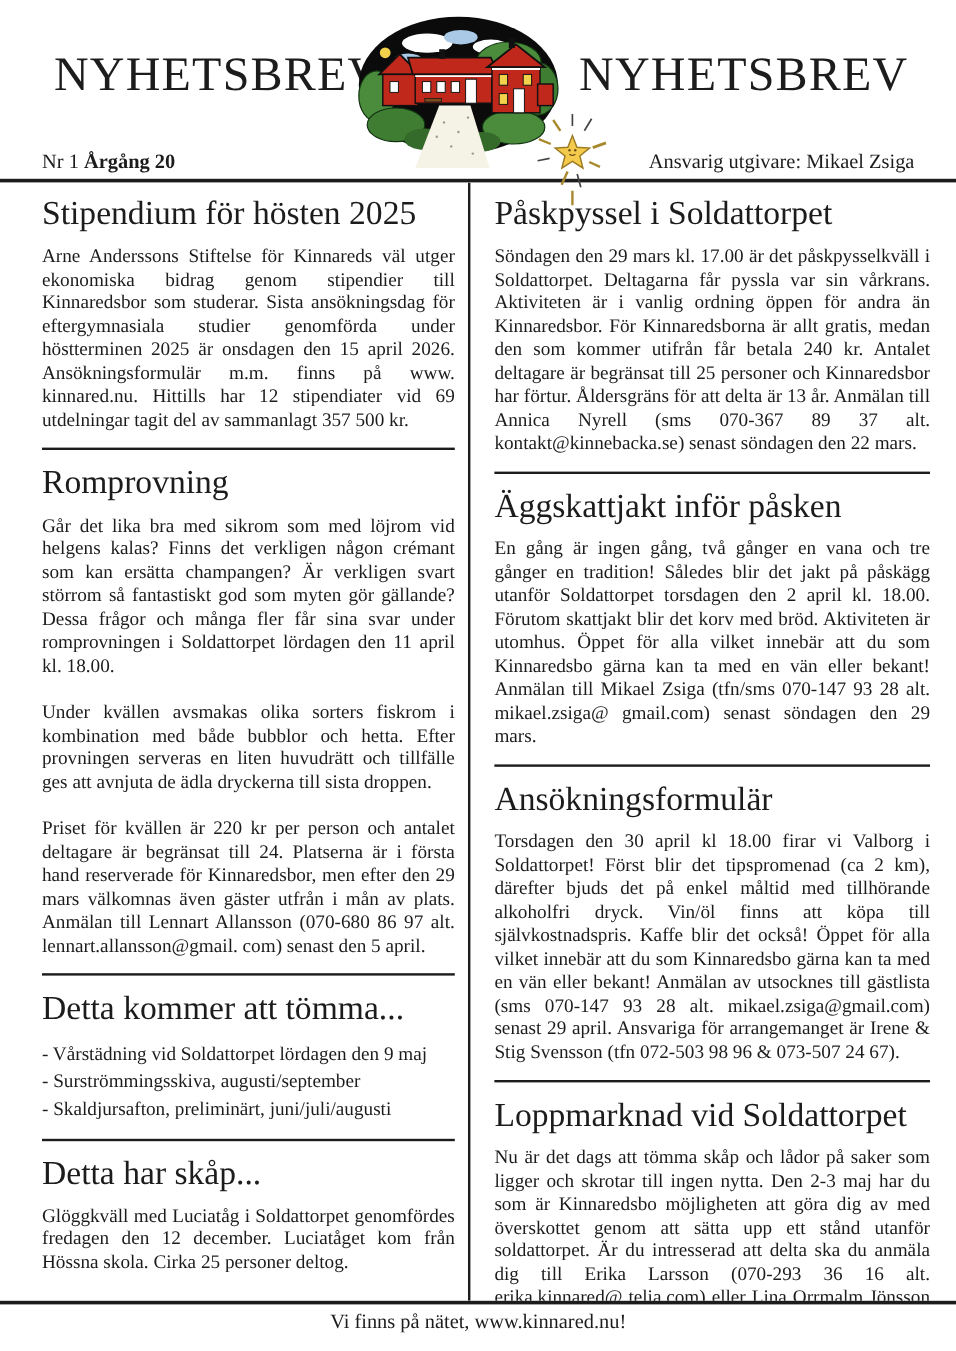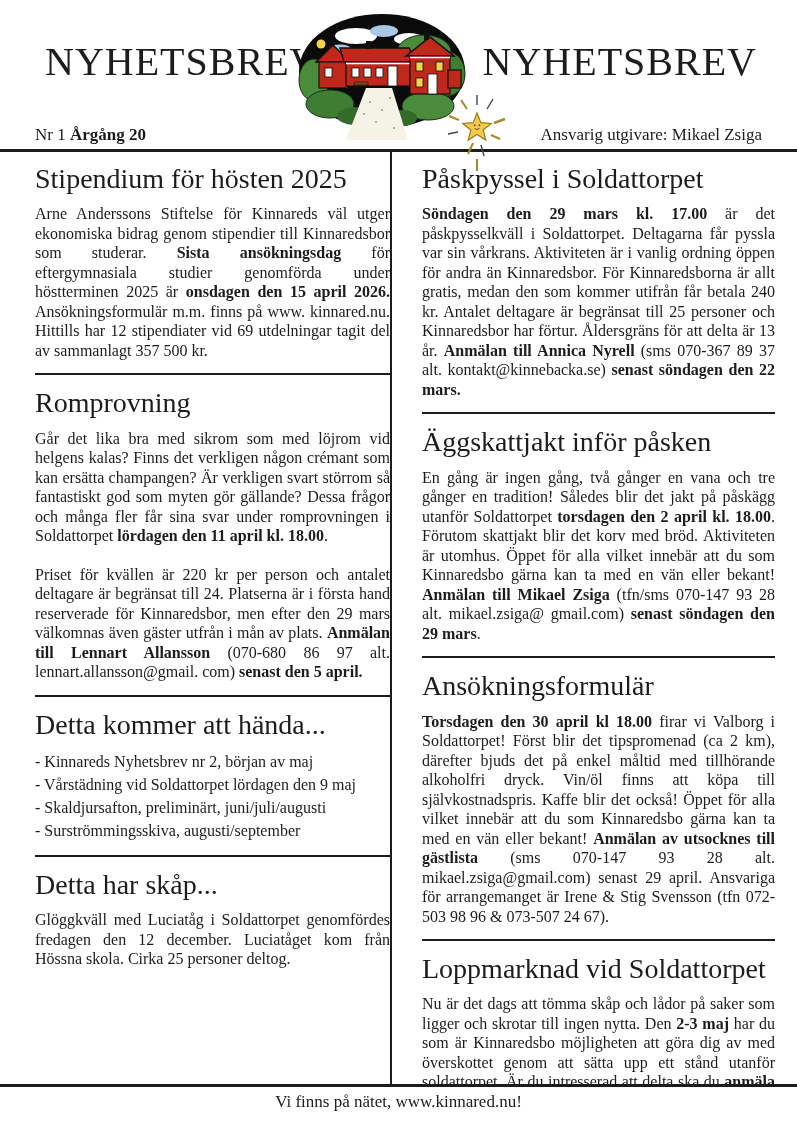--- a/index.html
+++ b/index.html
@@ -22,28 +22,28 @@
   }
   .meta-left{flex:1;text-align:left;}
   .meta-center{flex:0 0 auto;white-space:nowrap;}
   .meta-right{flex:1;text-align:right;}
   
   .content{
     display:flex;height:932px;box-sizing:border-box;
     padding-left:35px;padding-right:22px;overflow:hidden;
   }
   .col{box-sizing:border-box;}
-  .col-left{width:357px;border-right:2px solid #1c1c1c;}
-  .col-right{flex:1;padding-left:30px;}
+  .col-left{width:357px;padding-right:11px;border-right:2px solid #1c1c1c;}
+  .col-right{flex:1;padding-left:20px;}
   .article{padding-top:2px;}
   .article + .article{border-top:2px solid #1c1c1c;margin-top:13px;padding-top:3px;}
   .article-title{font-size:28px;font-weight:normal;margin:9px 0 10px;line-height:1.12;}
   .body-para{font-size:16px;line-height:19.5px;text-align:justify;margin:0 0 19px;}
   .body-para:last-child{margin-bottom:8px;}
-  .body-para b{font-weight:bold;}
+  .body-para b{font-weight:normal;}
   .list{margin:2px 0 12px;}
   .list-item{font-size:16px;line-height:23px;text-align:left;}
   
   .page-footer{
     height:39px;border-top:3px solid #1c1c1c;box-sizing:border-box;
     text-align:center;font-size:17px;padding-top:5px;
   }
 </style>
 </head>
 <body>
@@ -139,29 +139,29 @@
 
   <main class="content">
     <div class="col col-left" id="col-left">
         <section class="article">
           <h2 class="article-title">Stipendium för hösten 2025</h2>
           <p class="body-para"><span>Arne Anderssons Stiftelse för Kinnareds väl utger ekonomiska bidrag genom stipendier till Kinnaredsbor som studerar. </span><b>Sista ansökningsdag</b><span> för eftergymnasiala studier genomförda under höstterminen 2025 är </span><b>onsdagen den 15 april 2026.</b><span> Ansökningsformulär m.m. finns på www. kinnared.nu. Hittills har 12 stipendiater vid 69 utdelningar tagit del av sammanlagt 357 500 kr.</span></p>
         </section>
         <section class="article">
           <h2 class="article-title">Romprovning</h2>
           <p class="body-para"><span>Går det lika bra med sikrom som med löjrom vid helgens kalas? Finns det verkligen någon crémant som kan ersätta champangen? Är verkligen svart störrom så fantastiskt god som myten gör gällande? Dessa frågor och många fler får sina svar under romprovningen i Soldattorpet </span><b>lördagen den 11 april kl. 18.00</b><span>.</span></p>
+          <p class="body-para"><span>Under kvällen avsmakas olika sorters fiskrom i kombination med både bubblor och hetta. Efter provningen serveras en liten huvudrätt och tillfälle ges att avnjuta de ädla dryckerna till sista droppen.</span></p>
           <p class="body-para"><span>Priset för kvällen är 220 kr per person och antalet deltagare är begränsat till 24. Platserna är i första hand reserverade för Kinnaredsbor, men efter den 29 mars välkomnas även gäster utfrån i mån av plats. </span><b>Anmälan till Lennart Allansson</b><span> (070-680 86 97 alt. lennart.allansson@gmail. com) </span><b>senast den 5 april.</b></p>
         </section>
         <section class="article">
-          <h2 class="article-title">Detta kommer att hända...</h2>
+          <h2 class="article-title">Detta kommer att tömma...</h2>
           <div class="list">
-            <div class="list-item">- Kinnareds Nyhetsbrev nr 2, början av maj</div>
             <div class="list-item">- Vårstädning vid Soldattorpet lördagen den 9 maj</div>
+            <div class="list-item">- Surströmmingsskiva, augusti/september</div>
             <div class="list-item">- Skaldjursafton, preliminärt, juni/juli/augusti</div>
-            <div class="list-item">- Surströmmingsskiva, augusti/september</div>
           </div>
         </section>
         <section class="article">
           <h2 class="article-title">Detta har skåp...</h2>
           <p class="body-para"><span>Glöggkväll med Luciatåg i Soldattorpet genomfördes fredagen den 12 december. Luciatåget kom från Hössna skola. Cirka 25 personer deltog.</span></p>
         </section>
       </div>
     <div class="col col-right" id="col-right">
         <section class="article">
           <h2 class="article-title">Påskpyssel i Soldattorpet</h2>

